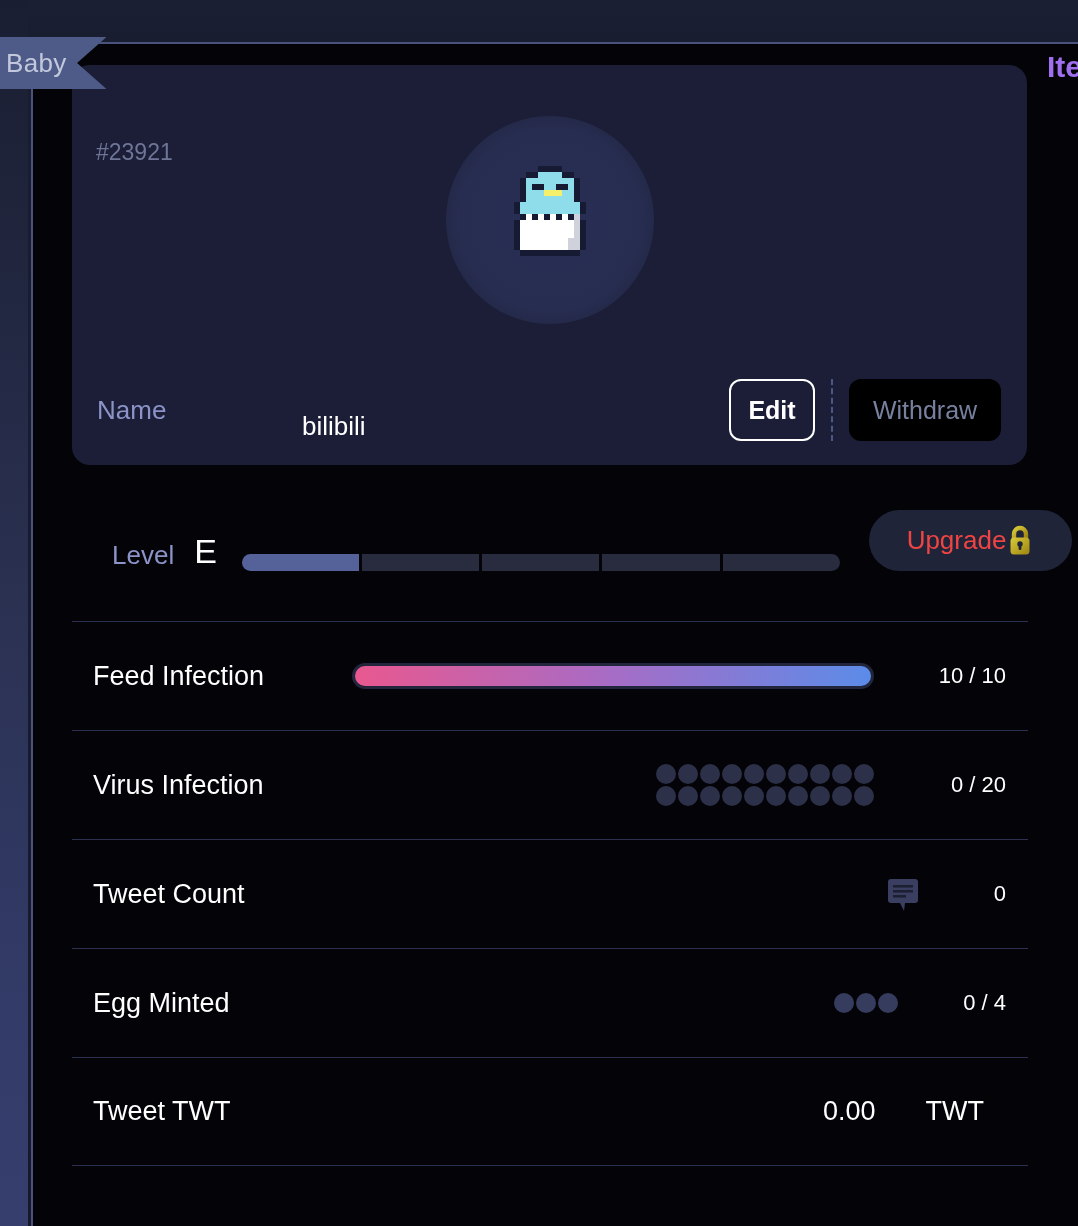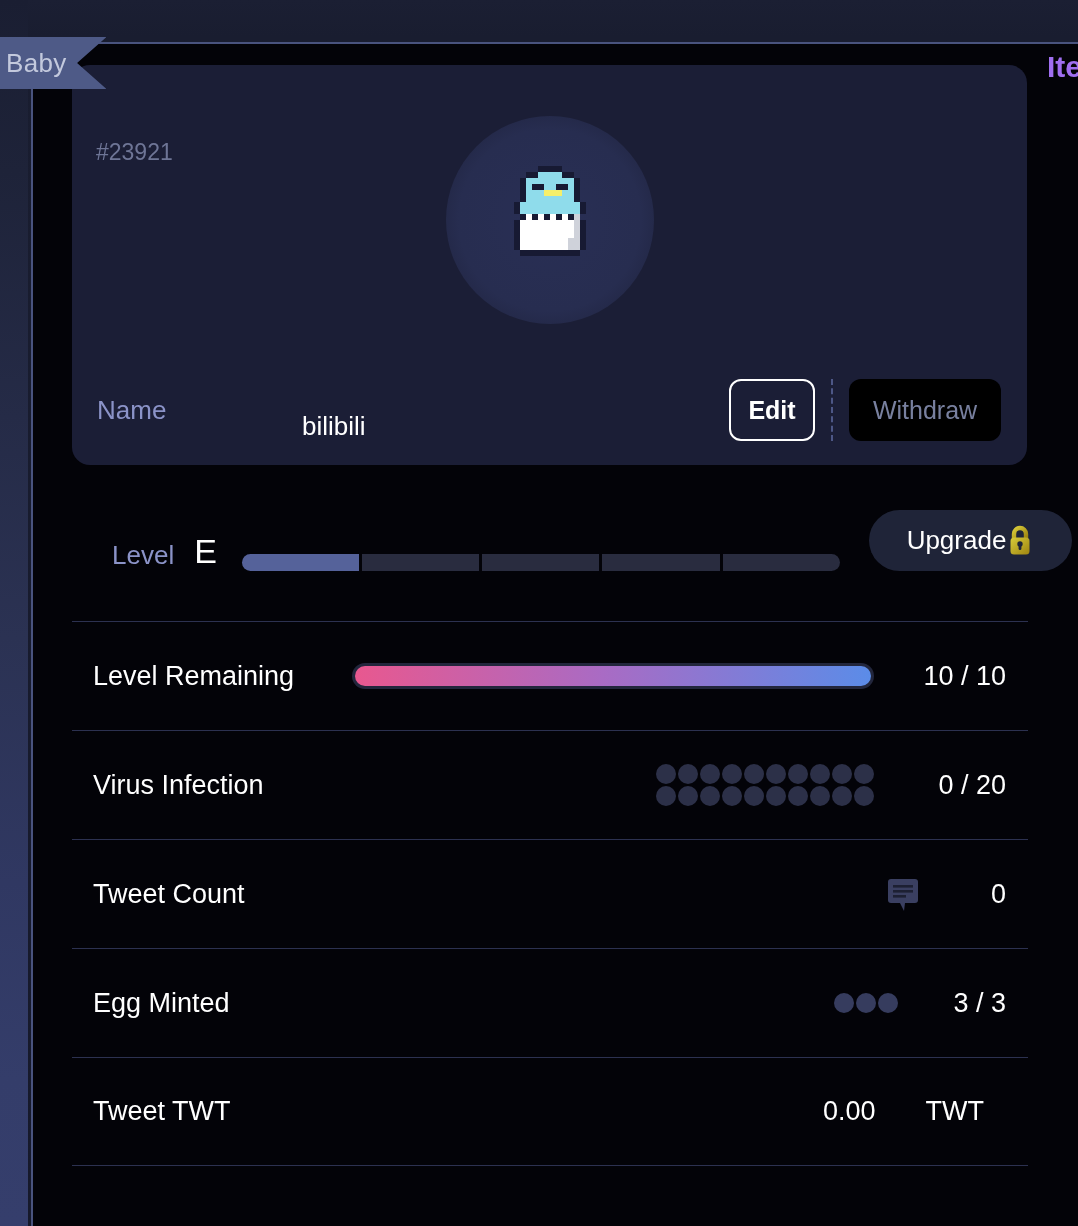--- a/index.html
+++ b/index.html
@@ -213,21 +213,21 @@
   .level-seg:first-child { border-radius: 9px 0 0 9px; }
   .level-seg:last-child  { border-radius: 0 9px 9px 0; }
 
   #upgrade-button {
     margin-left: auto;
     width: 203px;
     height: 61px;
     border: none;
     border-radius: 31px;
     background: #1f2438;
-    color: #ffffff;
+    color: #ef4444;
     font-size: 26px;
     display: flex;
     align-items: center;
     justify-content: center;
     cursor: pointer;
   }
 
   
   #stats {
     position: absolute;
@@ -250,21 +250,21 @@
     white-space: nowrap;
   }
   .stat-mid {
     flex: 1;
     display: flex;
     align-items: center;
     justify-content: flex-end;
     padding: 0 22px;
   }
   .stat-value {
-    font-size: 27px;
+    font-size: 22px;
     color: #ffffff;
     text-align: right;
     white-space: nowrap;
   }
 
   
   .feed-track {
     width: 522px;
     height: 26px;
     border-radius: 13px;
@@ -396,21 +396,21 @@
           <rect x="4.5" y="12.5" width="19" height="17" rx="3.5" fill="url(#goldgrad)"></rect>
           <circle cx="14" cy="19" r="2.7" fill="#1f2438"></circle>
           <rect x="12.6" y="19" width="2.8" height="6" rx="1.3" fill="#1f2438"></rect>
         </svg>
       </div>
     </div>
 
     <div id="stats">
 
       <div class="stat-row">
-        <div class="stat-label">Level Remaining</div>
+        <div class="stat-label">Feed Infection</div>
         <div class="stat-mid">
           <div class="feed-track">
             <div class="feed-fill" style="width: 100%;"></div>
           </div>
         </div>
         <div class="stat-value w-value-10">10 / 10</div>
       </div>
 
       <div class="stat-row">
         <div class="stat-label">Virus Infection</div>
@@ -457,21 +457,21 @@
 
       <div class="stat-row">
         <div class="stat-label">Egg Minted</div>
         <div class="stat-mid">
           <div class="egg-dots" id="egg-dots">
               <div class="egg-dot"></div>
               <div class="egg-dot"></div>
               <div class="egg-dot"></div>
             </div>
         </div>
-        <div class="stat-value w-value-eg">3 / 3</div>
+        <div class="stat-value w-value-eg">0 / 4</div>
       </div>
 
       <div class="stat-row">
         <div class="stat-label">Tweet TWT</div>
         <div class="stat-mid">
           <span class="earned-amount">0.00</span>
           <span class="earned-unit">TWT</span>
         </div>
       </div>
 

